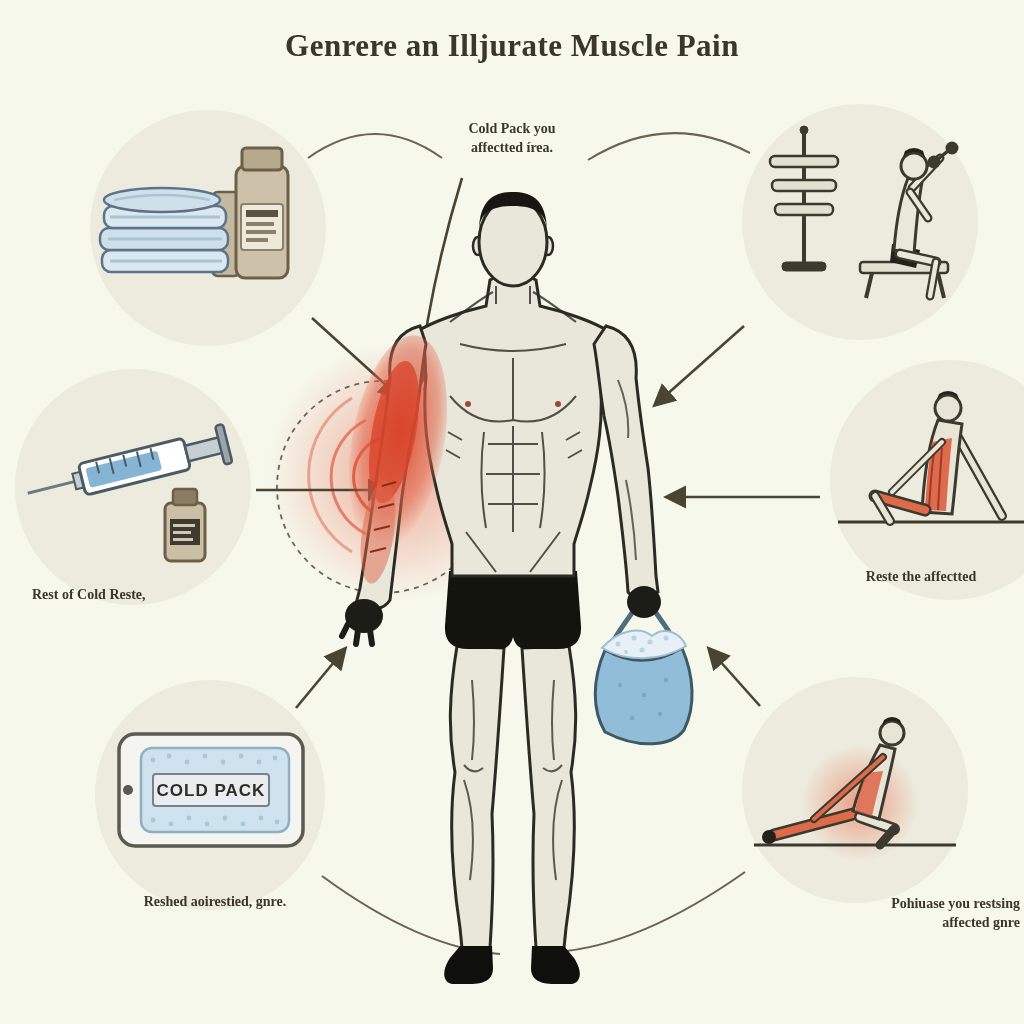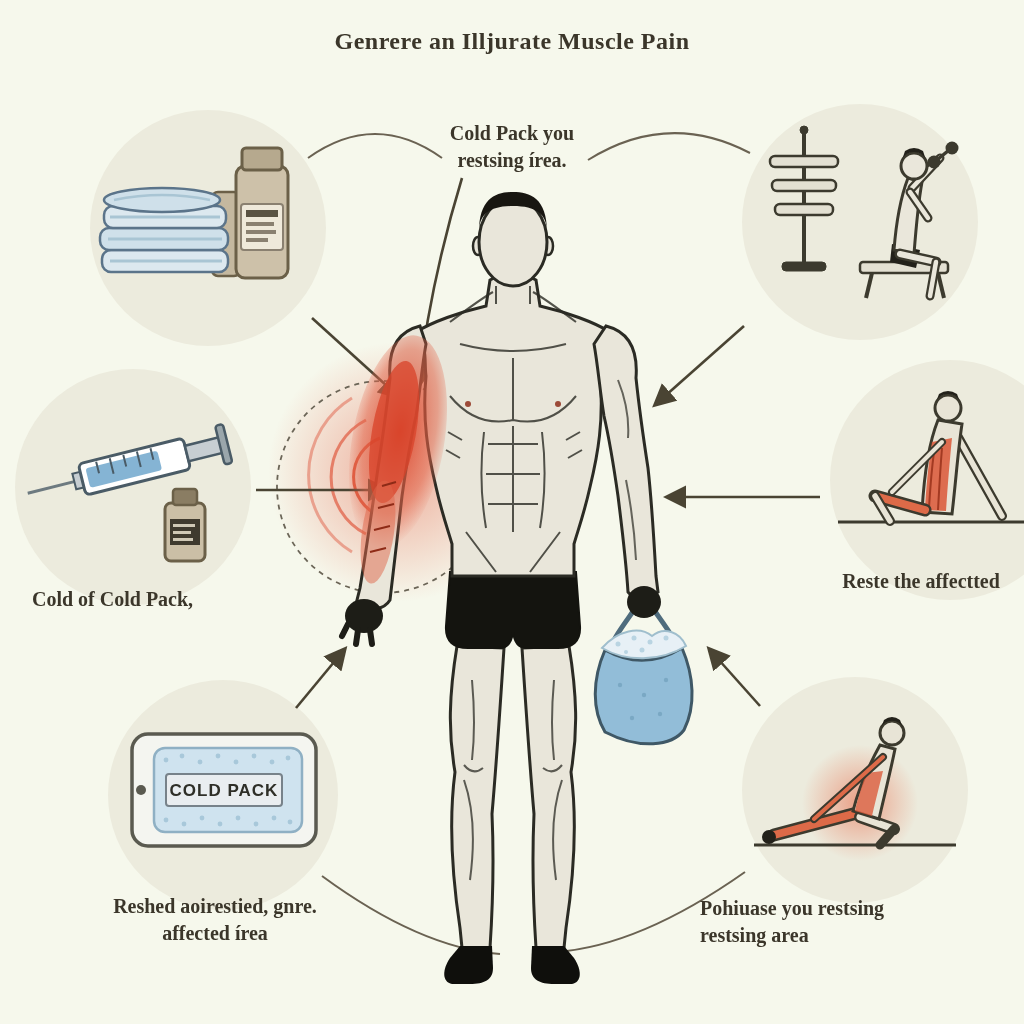--- a/index.html
+++ b/index.html
@@ -7,52 +7,51 @@
     position:relative;width:1024px;height:1024px;overflow:hidden;
     background:#f6f8ec;
     font-family:"Liberation Serif", serif;
     color:#3b362a;
   }
   .circle{position:absolute;border-radius:50%;background:#ecebdd;}
   .circle svg{position:absolute;left:0;top:0;}
   .layer{position:absolute;left:0;top:0;}
   .title{
     position:absolute;left:0;top:26px;width:1024px;text-align:center;
-    font-size:24px;font-weight:700;letter-spacing:.5px;line-height:1.28;z-index:5;
+    font-size:31px;font-weight:700;letter-spacing:.5px;line-height:1.28;z-index:5;
   }
   .caption{
-    position:absolute;font-size:20px;font-weight:700;line-height:1.35;z-index:5;
+    position:absolute;font-size:14px;font-weight:700;line-height:1.35;z-index:5;
   }
   .c-top{left:362px;top:120px;width:300px;text-align:center;}
   .c-ml{left:32px;top:586px;width:250px;text-align:left;}
   .c-mr{left:818px;top:568px;width:206px;text-align:center;}
   .c-bl{left:55px;top:893px;width:320px;text-align:center;font-family:Liberation Serif, serif;}
-  .c-br{left:700px;top:895px;width:320px;text-align:left;}
+  .c-br{left:700px;top:895px;width:320px;text-align:right;}
   .z1{z-index:1}.z2{z-index:2}.z3{z-index:3}
 </style>
 </head>
 <body>
 
 <div class="title">
   <div>Genrere an Illjurate Muscle Pain</div>
 </div>
 
 <div class="caption c-top">
   <div>Cold Pack you</div>
-  <div>restsing írea.</div>
-</div>
-<div class="caption c-ml">Cold of Cold Pack,</div>
+  <div>affectted írea.</div>
+</div>
+<div class="caption c-ml">Rest of Cold Reste,</div>
 <div class="caption c-mr">Reste the affectted</div>
 <div class="caption c-bl">
   <div>Reshed aoirestied, gnre.</div>
-  <div>affected írea</div>
 </div>
 <div class="caption c-br">
   <div>Pohiuase you restsing</div>
-  <div>restsing area</div>
+  <div>affected gnre</div>
 </div>
 
 <div class="circle z1" style="left:90px;top:110px;width:236px;height:236px;">
   <svg width="236" height="236" viewBox="0 0 236 236">
 
     <rect x="122" y="82" width="28" height="84" rx="6" fill="#c4b89f" stroke="#6b6048" stroke-width="2.5"></rect>
 
     <g>
       <rect x="146" y="56" width="52" height="112" rx="9" fill="#cdc1a9" stroke="#6b6048" stroke-width="3"></rect>
       <rect x="152" y="38" width="40" height="22" rx="4" fill="#b6a98e" stroke="#6b6048" stroke-width="3"></rect>
@@ -89,21 +88,21 @@
       <rect x="150" y="134" width="40" height="58" rx="6" fill="#cbbfa6" stroke="#6b6048" stroke-width="3"></rect>
       <rect x="158" y="120" width="24" height="16" rx="3" fill="#8a7d63" stroke="#6b6048" stroke-width="2.5"></rect>
       <rect x="155" y="150" width="30" height="26" fill="#3f3a2e"></rect>
       <rect x="158" y="155" width="22" height="3" fill="#cfc8b5"></rect>
       <rect x="158" y="162" width="18" height="3" fill="#cfc8b5"></rect>
       <rect x="158" y="169" width="20" height="3" fill="#cfc8b5"></rect>
     </g>
   </svg>
 </div>
 
-<div class="circle z1" style="left:108px;top:680px;width:230px;height:230px;">
+<div class="circle z1" style="left:95px;top:680px;width:230px;height:230px;">
   <svg width="230" height="230" viewBox="0 0 230 230">
     <rect x="24" y="54" width="184" height="112" rx="16" fill="#f4f5f0" stroke="#5a5a50" stroke-width="3.5"></rect>
     <circle cx="33" cy="110" r="5" fill="#5a5a50"></circle>
     <rect x="46" y="68" width="148" height="84" rx="11" fill="#cfe3ef" stroke="#8fb0c4" stroke-width="2.5"></rect>
     <g fill="#a8c8da">
       <circle cx="58" cy="80" r="2.4"></circle>
         <circle cx="74" cy="76" r="2.4"></circle>
         <circle cx="92" cy="82" r="2.4"></circle>
       <circle cx="110" cy="76" r="2.4"></circle>
         <circle cx="128" cy="82" r="2.4"></circle>

